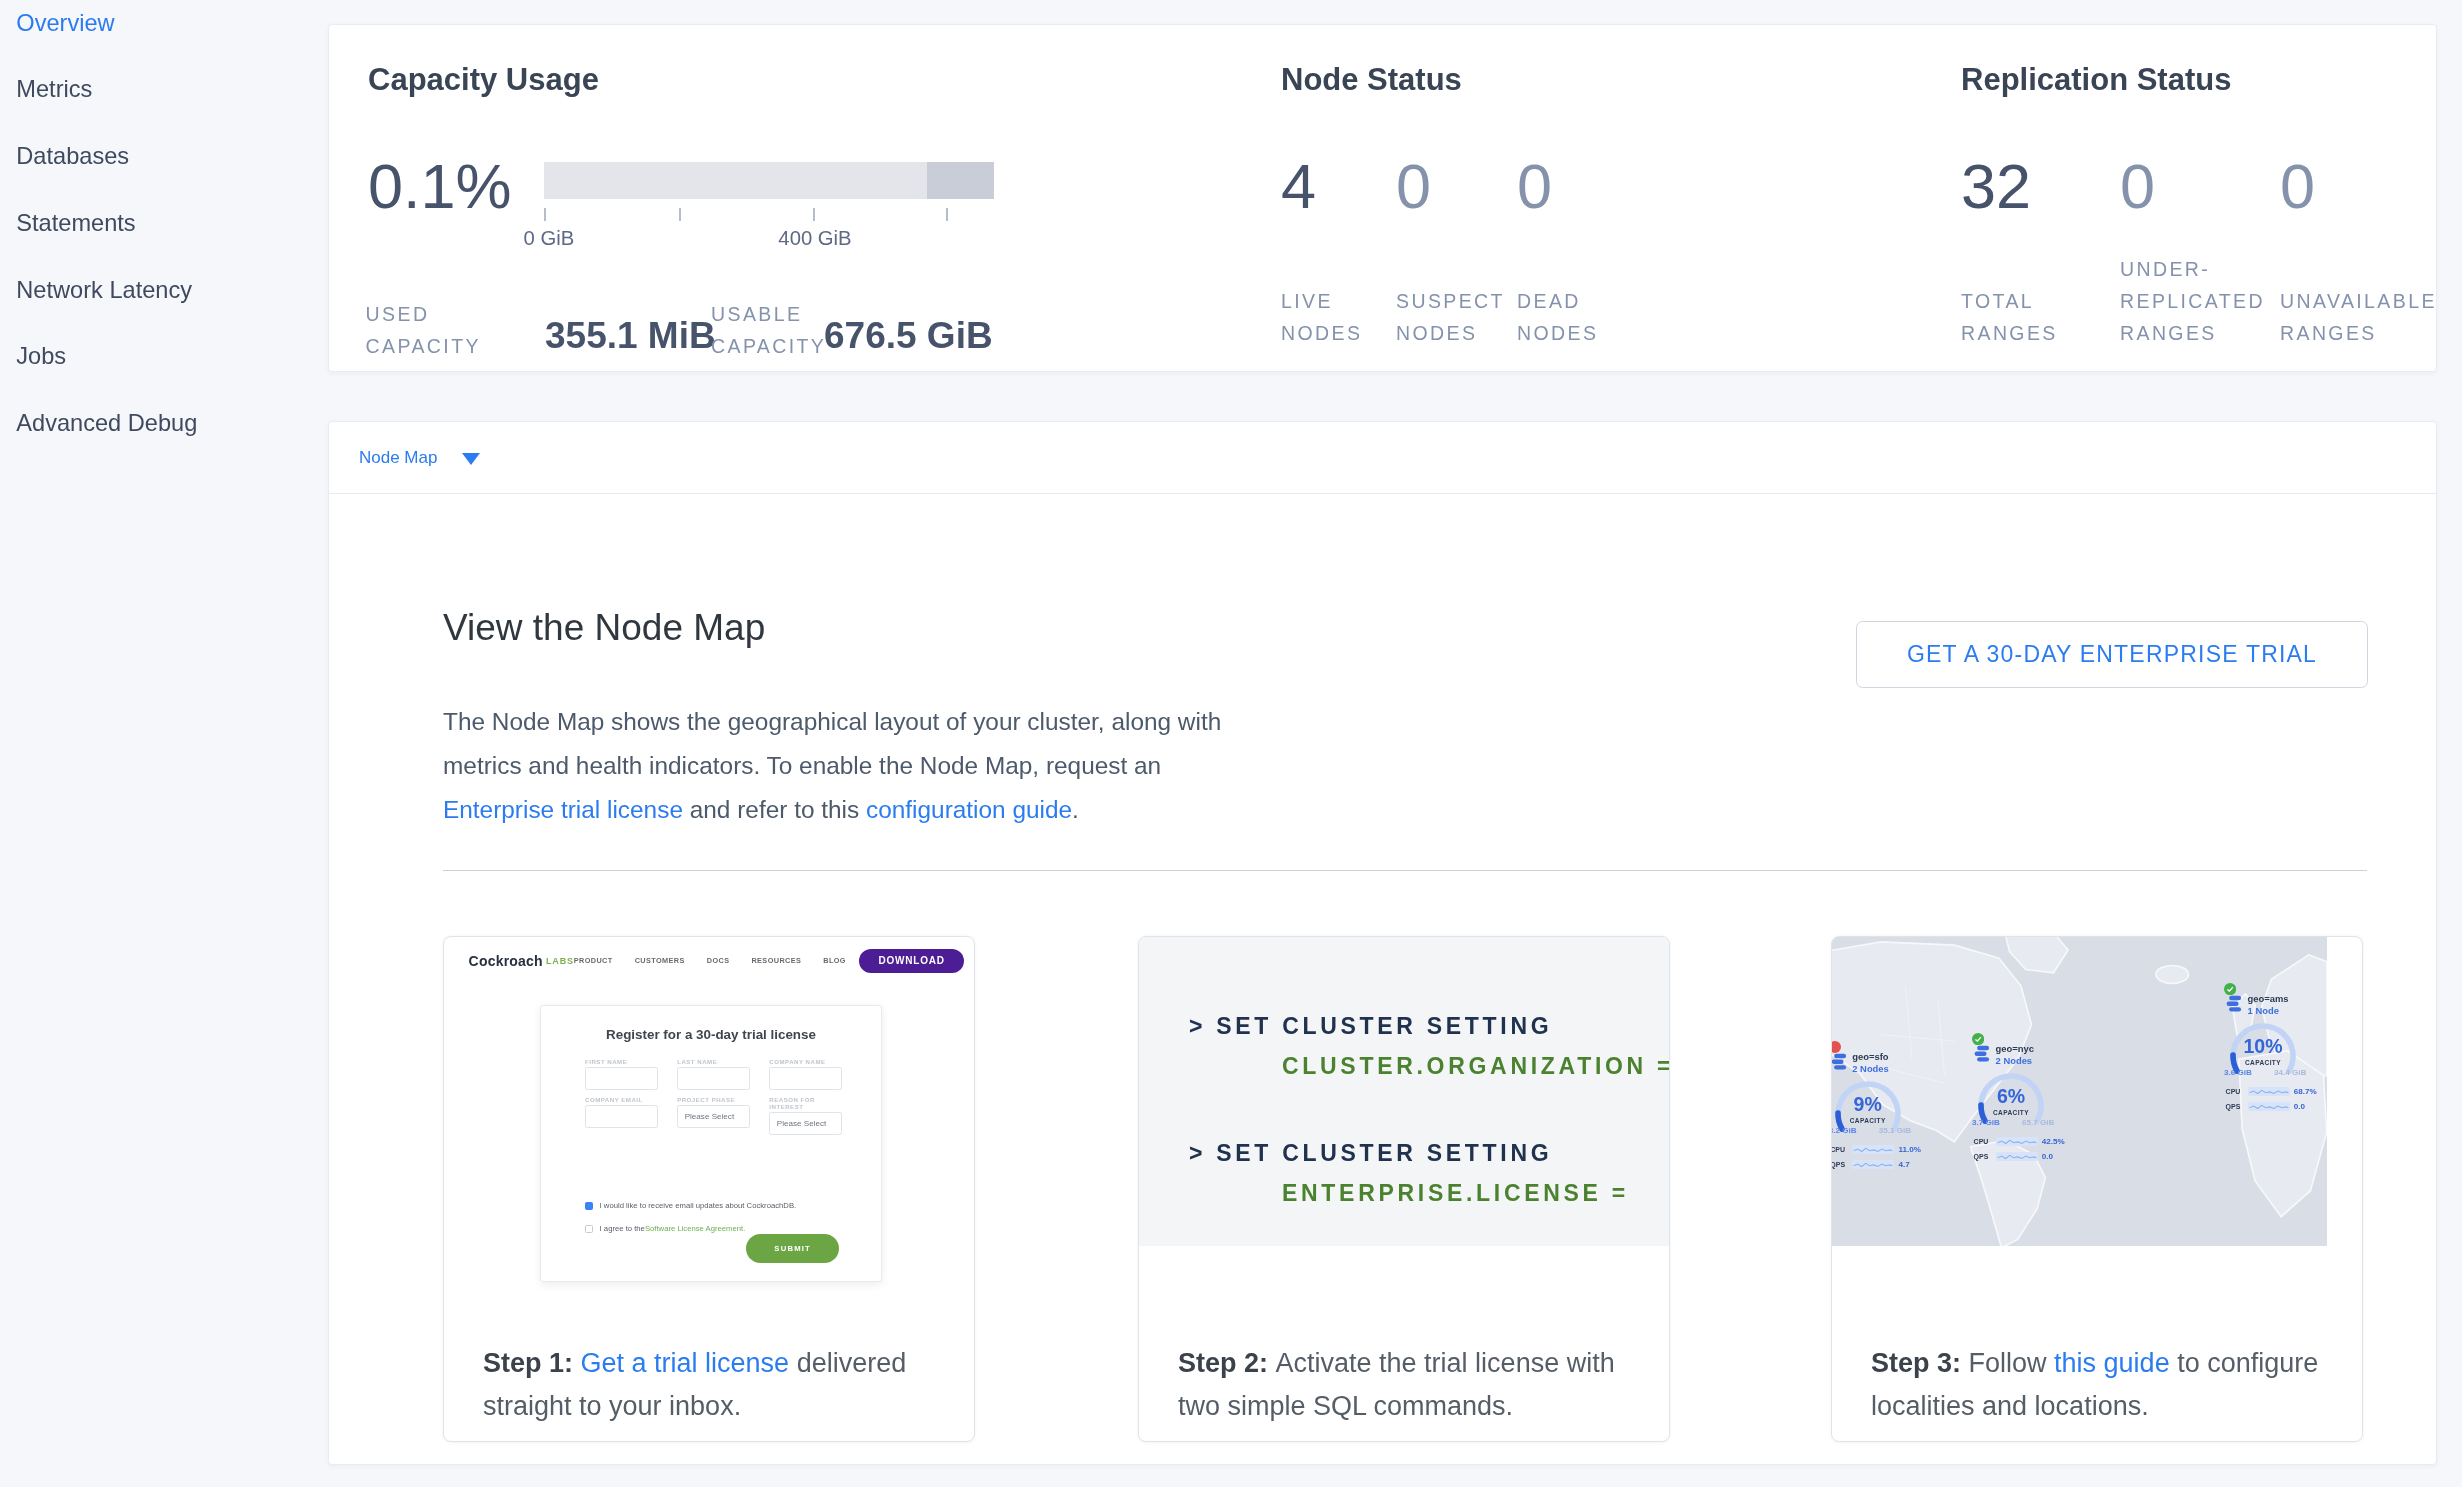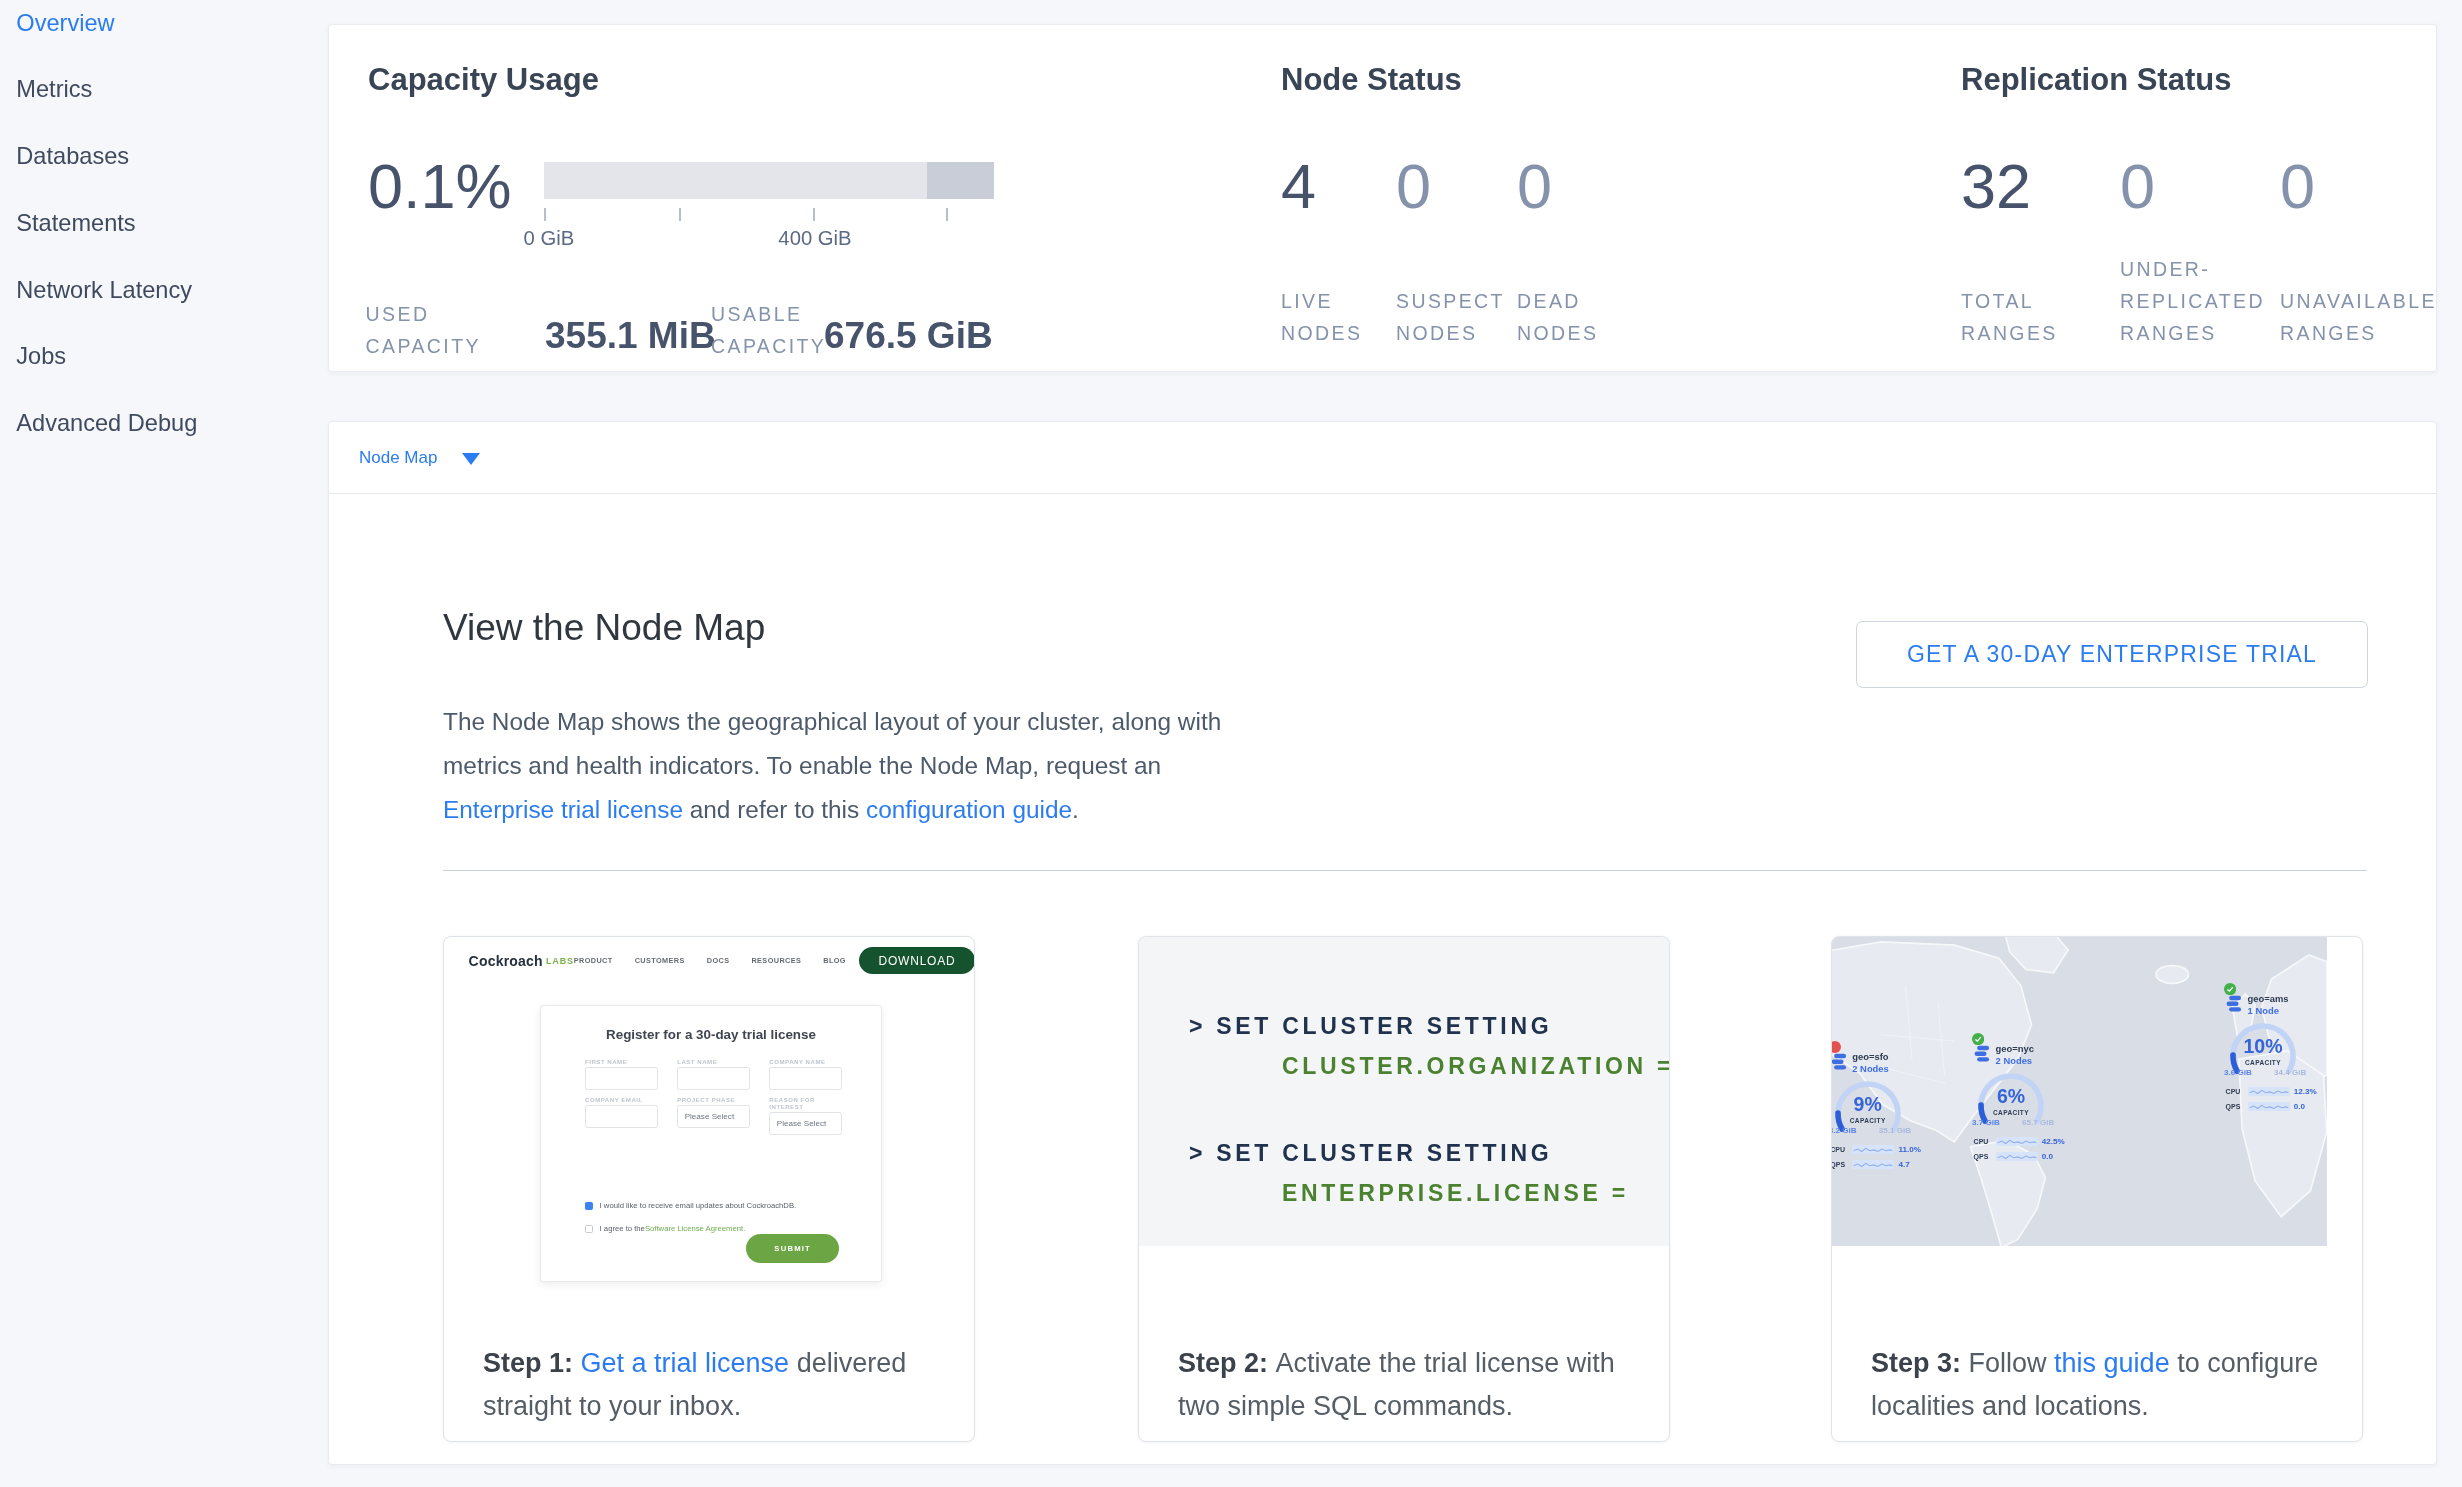--- a/index.html
+++ b/index.html
@@ -50,21 +50,21 @@
   .card-media{position:absolute;left:0;top:0;width:100%;height:309px}
   #card2 .card-media{background:#f4f5f6}
   .caption{position:absolute;left:39px;top:378px;width:460px;font-size:27px;line-height:43px;color:#555d66}
   .caption b{color:#3b424b;font-weight:700}
   
   .ms-header{position:absolute;left:14.6px;right:18px;top:8.1px;height:31px;display:flex;align-items:center}
   .ms-logo-text{font-size:14px;font-weight:700;color:#27313d;margin-left:10px;letter-spacing:0.2px}
   .ms-labs{font-size:9px;color:#7cb04f;font-weight:700;margin-left:3.3px;letter-spacing:0.8px}
   .ms-nav{margin-left:auto;display:flex;gap:22px;font-size:7.3px;font-weight:700;color:#4a5058;letter-spacing:0.4px}
   .ms-nav span{opacity:.85}
-  .ms-dl{margin-left:13px;background:#14532d;color:#fff;font-size:12px;font-weight:400;letter-spacing:0.8px;border-radius:813px;padding:6.5px 19.5px}
+  .ms-dl{margin-left:13px;background:#4c1d95;color:#fff;font-size:10px;font-weight:700;letter-spacing:0.8px;border-radius:813px;padding:6.5px 19.5px}
   .ms-form{position:absolute;left:96px;top:68px;width:342px;height:277px;background:#fff;border:0.8px solid #e7e9ed;border-radius:3.3px;box-shadow:0 2.4px 8.1px rgba(0,0,0,.07);box-sizing:border-box}
   .ms-title{margin:21px 0 0;text-align:center;font-size:13.4px;font-weight:700;color:#3f4650}
   .ms-grid{position:absolute;left:44px;top:52px;width:257px;display:grid;grid-template-columns:1fr 1fr 1fr;column-gap:19.5px;row-gap:5.7px}
   .ms-field label{display:block;font-size:6.1px;font-weight:700;letter-spacing:0.5px;color:#bfc4cc;margin-bottom:2.4px}
   .ms-input{height:23px;border:0.8px solid #e0e3e8;border-radius:2.4px;background:#fff;font-size:8.1px;color:#6f7680;display:flex;align-items:center;padding-left:6.5px;box-sizing:border-box}
   .ms-cbrow{position:absolute;left:44px;display:flex;align-items:flex-end;font-size:7.7px;color:#5a6069}
   .ms-cb{width:8.1px;height:8.1px;border:0.8px solid #c6cbd3;border-radius:1.6px;margin-right:6.5px;box-sizing:border-box}
   .ms-cb.checked{background:#3b82f6;border-color:#3b82f6}
   .ms-green{color:#6faf4e}
   .ms-submit{position:absolute;right:42px;bottom:18px;background:#6ca644;color:#fff;font-size:7.7px;font-weight:700;letter-spacing:1.2px;border-radius:813px;padding:9.8px 28px}
@@ -378,21 +378,21 @@
             <div class="b-pct">10%</div>
             <div class="b-cap">CAPACITY</div>
             <div class="b-gib-l">3.6 GiB</div>
             <div class="b-gib-r">34.4 GiB</div>
             <div class="m-row" style="top: 101px;">
               <span class="lbl">CPU</span>
               <span><svg width="42" height="9" viewBox="0 0 52 11">
                   <rect x="0" y="0" width="52" height="11" rx="2" fill="#d7e3f8"></rect>
                   <polyline points="2,7 7,5 12,8 17,4 22,7 27,6 32,8 37,5 42,7 47,6 50,7" fill="none" stroke="#8fb1ee" stroke-width="1.3"></polyline>
                 </svg></span>
-              <span class="val">12.3%</span>
+              <span class="val">68.7%</span>
             </div>
             <div class="m-row" style="top: 116px;">
               <span class="lbl">QPS</span>
               <span><svg width="42" height="9" viewBox="0 0 52 11">
                   <rect x="0" y="0" width="52" height="11" rx="2" fill="#d7e3f8"></rect>
                   <polyline points="2,7 7,5 12,8 17,4 22,7 27,6 32,8 37,5 42,7 47,6 50,7" fill="none" stroke="#8fb1ee" stroke-width="1.3"></polyline>
                 </svg></span>
               <span class="val">0.0</span>
             </div>
           </div>

